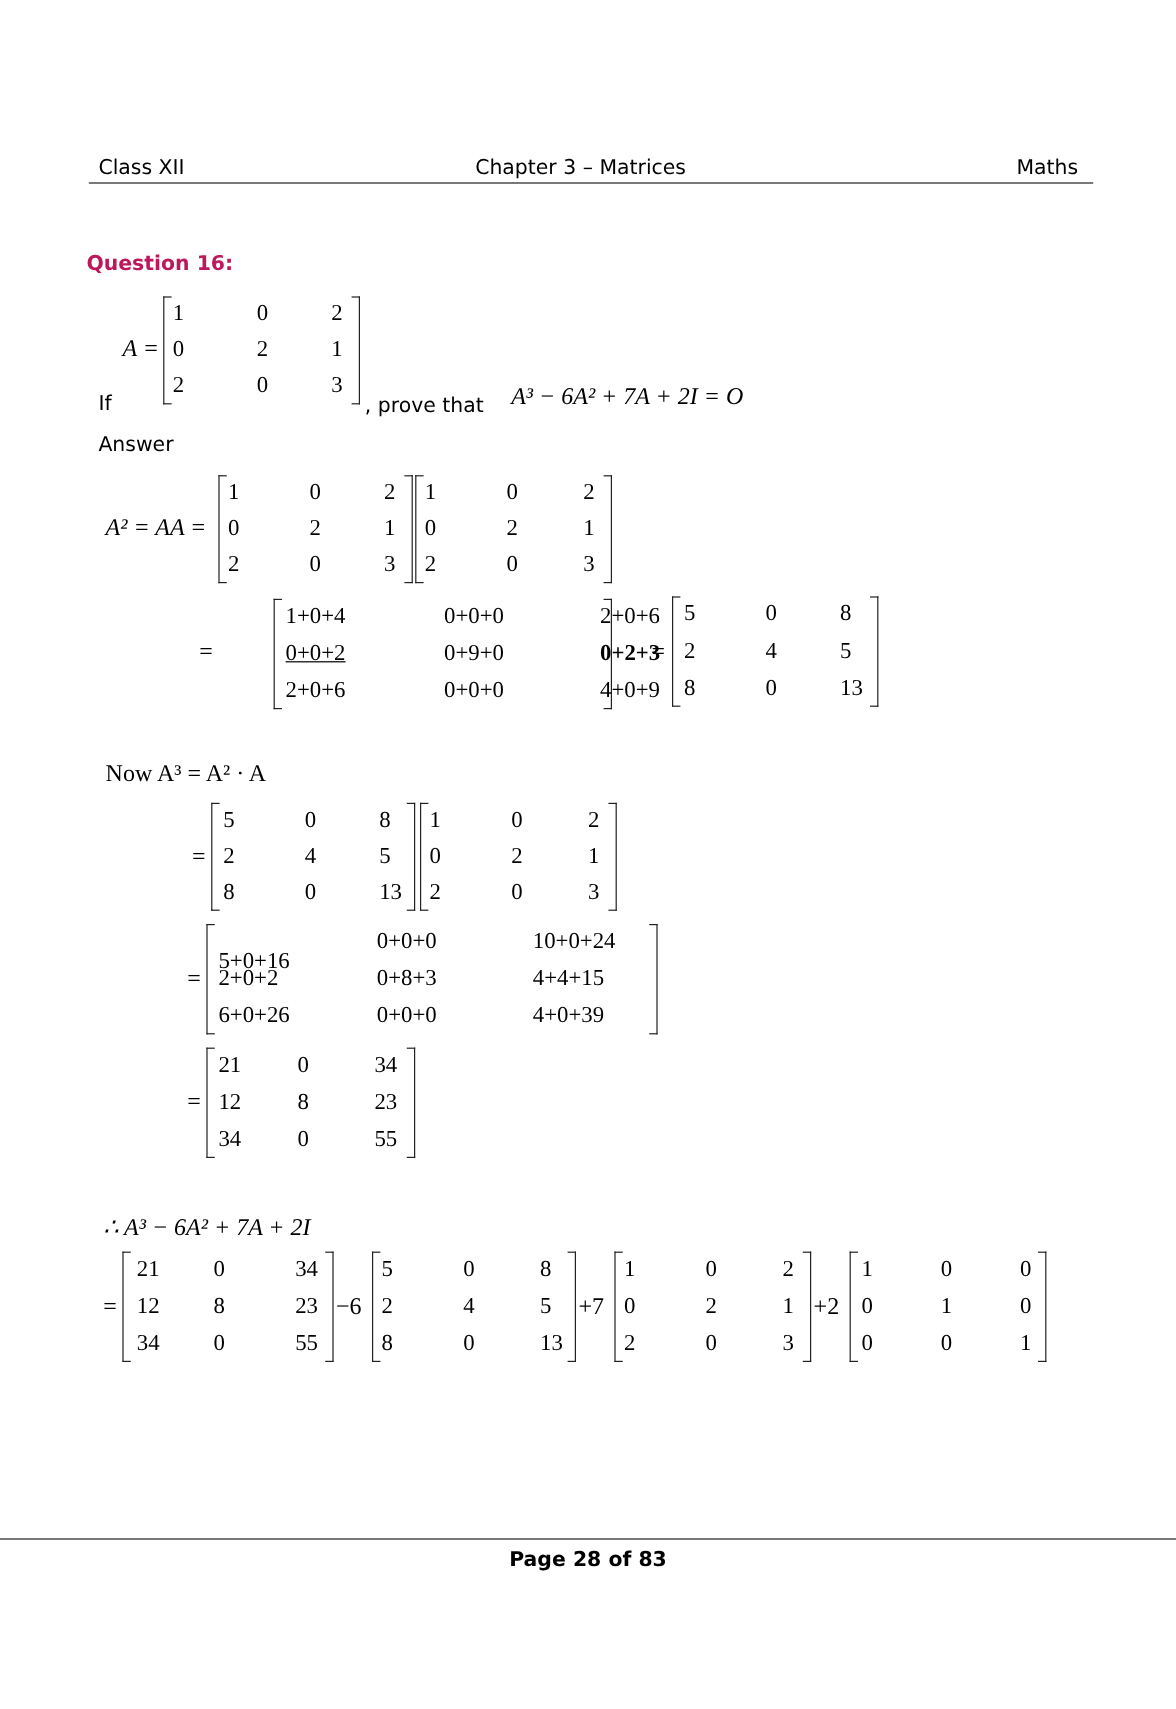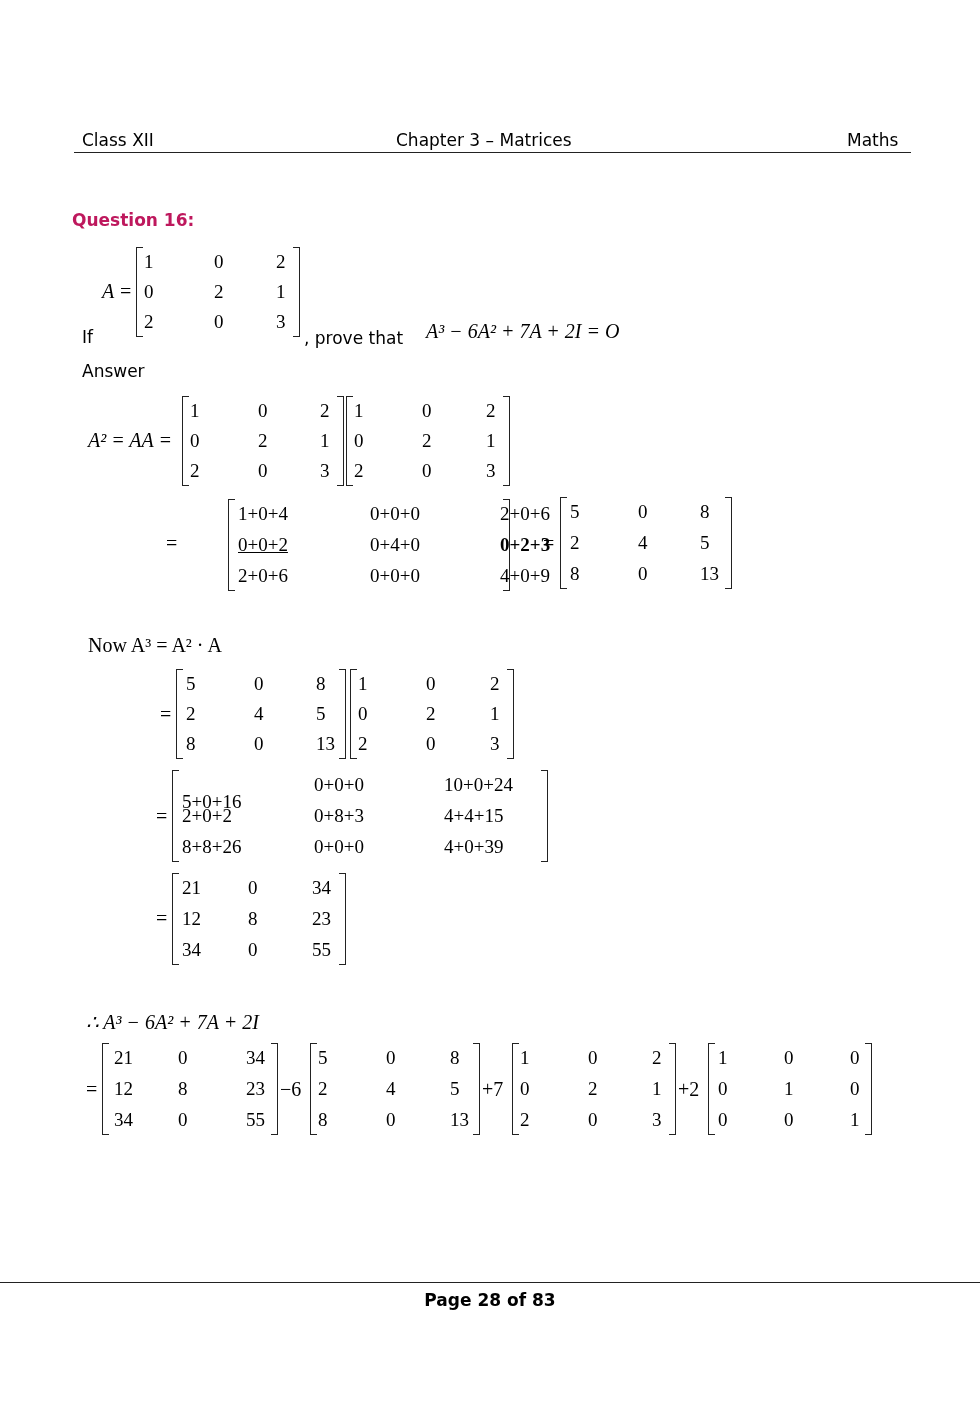--- a/index.html
+++ b/index.html
@@ -77,21 +77,21 @@
   </div>
 
 <div class="math" style="left:166px; top:532px;">=</div>
 <div class="mat" style="left:184px; top:499px; width:282px; height:92px;margin-left:44px;">
     <div class="lb"></div>
     <div class="rb"></div>
     <span class="cell" style="left: 10px; top: 5.33333px;">1+0+4</span>
     <span class="cell" style="left: 142px; top: 5.33333px;">0+0+0</span>
     <span class="cell" style="left: 272px; top: 5.33333px;">2+0+6</span>
     <span class="cell" style="left: 10px; top: 36px; text-decoration: underline;">0+0+2</span>
-    <span class="cell" style="left: 142px; top: 36px;">0+4+0</span>
+    <span class="cell" style="left: 142px; top: 36px;">0+9+0</span>
     <span class="cell" style="left: 272px; top: 36px; font-weight: bold;">0+2+3</span>
     <span class="cell" style="left: 10px; top: 66.6667px;">2+0+6</span>
     <span class="cell" style="left: 142px; top: 66.6667px;">0+0+0</span>
     <span class="cell" style="left: 272px; top: 66.6667px; font-family: Liberation Serif, serif;">4+0+9</span>
   </div>
 <div class="math" style="left:543px; top:532px;">=</div>
 <div class="mat" style="left:560px; top:497px; width:172px; height:92px;">
     <div class="lb"></div>
     <div class="rb"></div>
     <span class="cell" style="left: 10px; top: 5.33333px;">5</span>
@@ -137,21 +137,21 @@
 <div class="math" style="left:156px; top:805px;">=</div>
 <div class="mat" style="left:172px; top:770px; width:376px; height:92px;">
     <div class="lb"></div>
     <div class="rb"></div>
     <span class="cell" style="left: 10px; top: 22px;">5+0+16</span>
     <span class="cell" style="left: 142px; top: 5.33333px;">0+0+0</span>
     <span class="cell" style="left: 272px; top: 5.33333px;">10+0+24</span>
     <span class="cell" style="left: 10px; top: 36px;">2+0+2</span>
     <span class="cell" style="left: 142px; top: 36px;">0+8+3</span>
     <span class="cell" style="left: 272px; top: 36px;">4+4+15</span>
-    <span class="cell" style="left: 10px; top: 66.6667px;">8+8+26</span>
+    <span class="cell" style="left: 10px; top: 66.6667px;">6+0+26</span>
     <span class="cell" style="left: 142px; top: 66.6667px;">0+0+0</span>
     <span class="cell" style="left: 272px; top: 66.6667px;">4+0+39</span>
   </div>
 
 <div class="math" style="left:156px; top:907px;">=</div>
 <div class="mat" style="left:172px; top:873px; width:174px; height:92px;">
     <div class="lb"></div>
     <div class="rb"></div>
     <span class="cell" style="left: 10px; top: 5.33333px;">21</span>
     <span class="cell" style="left: 76px; top: 5.33333px;">0</span>

